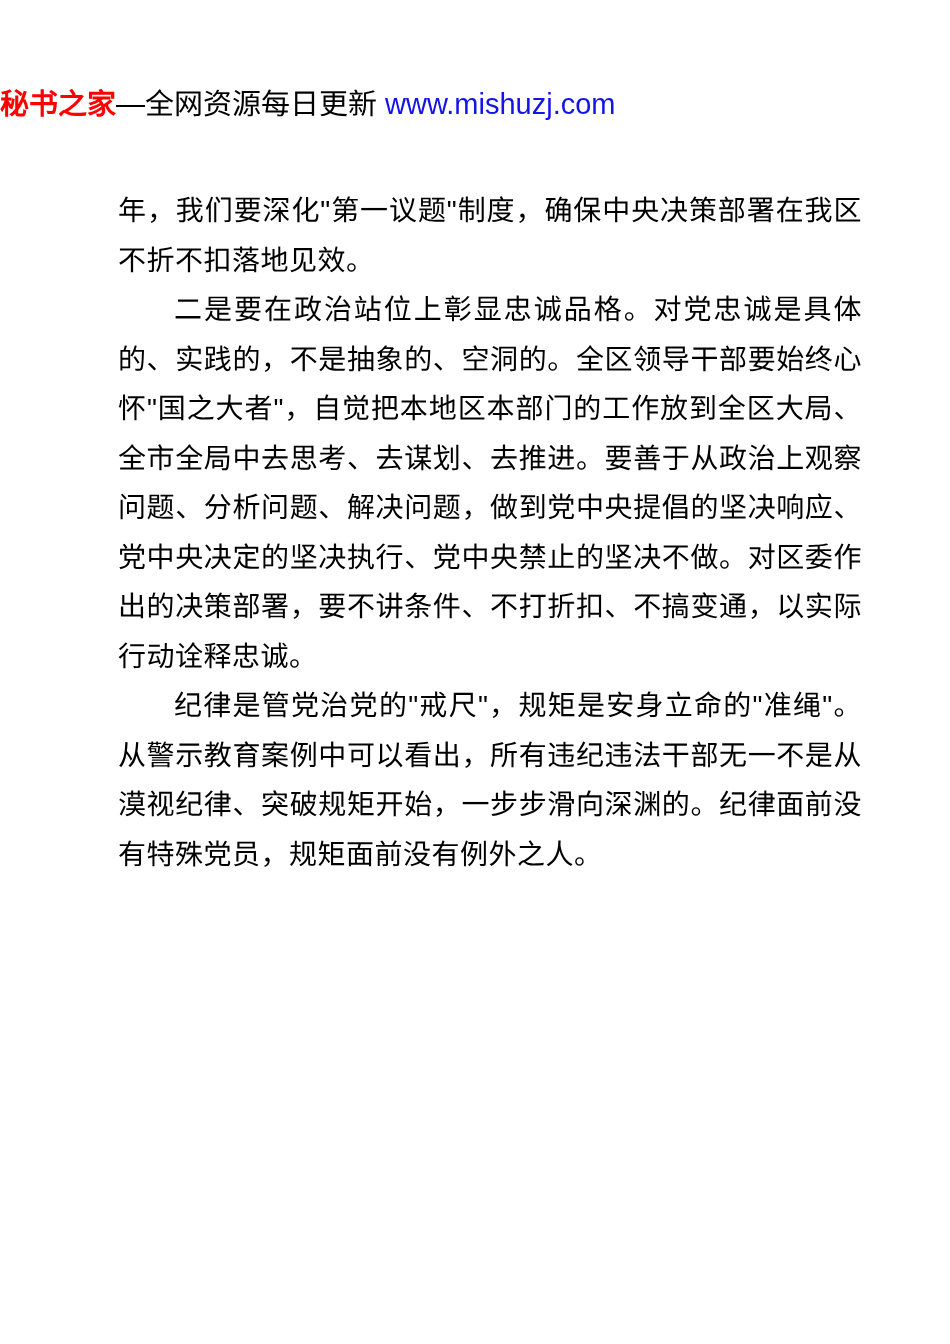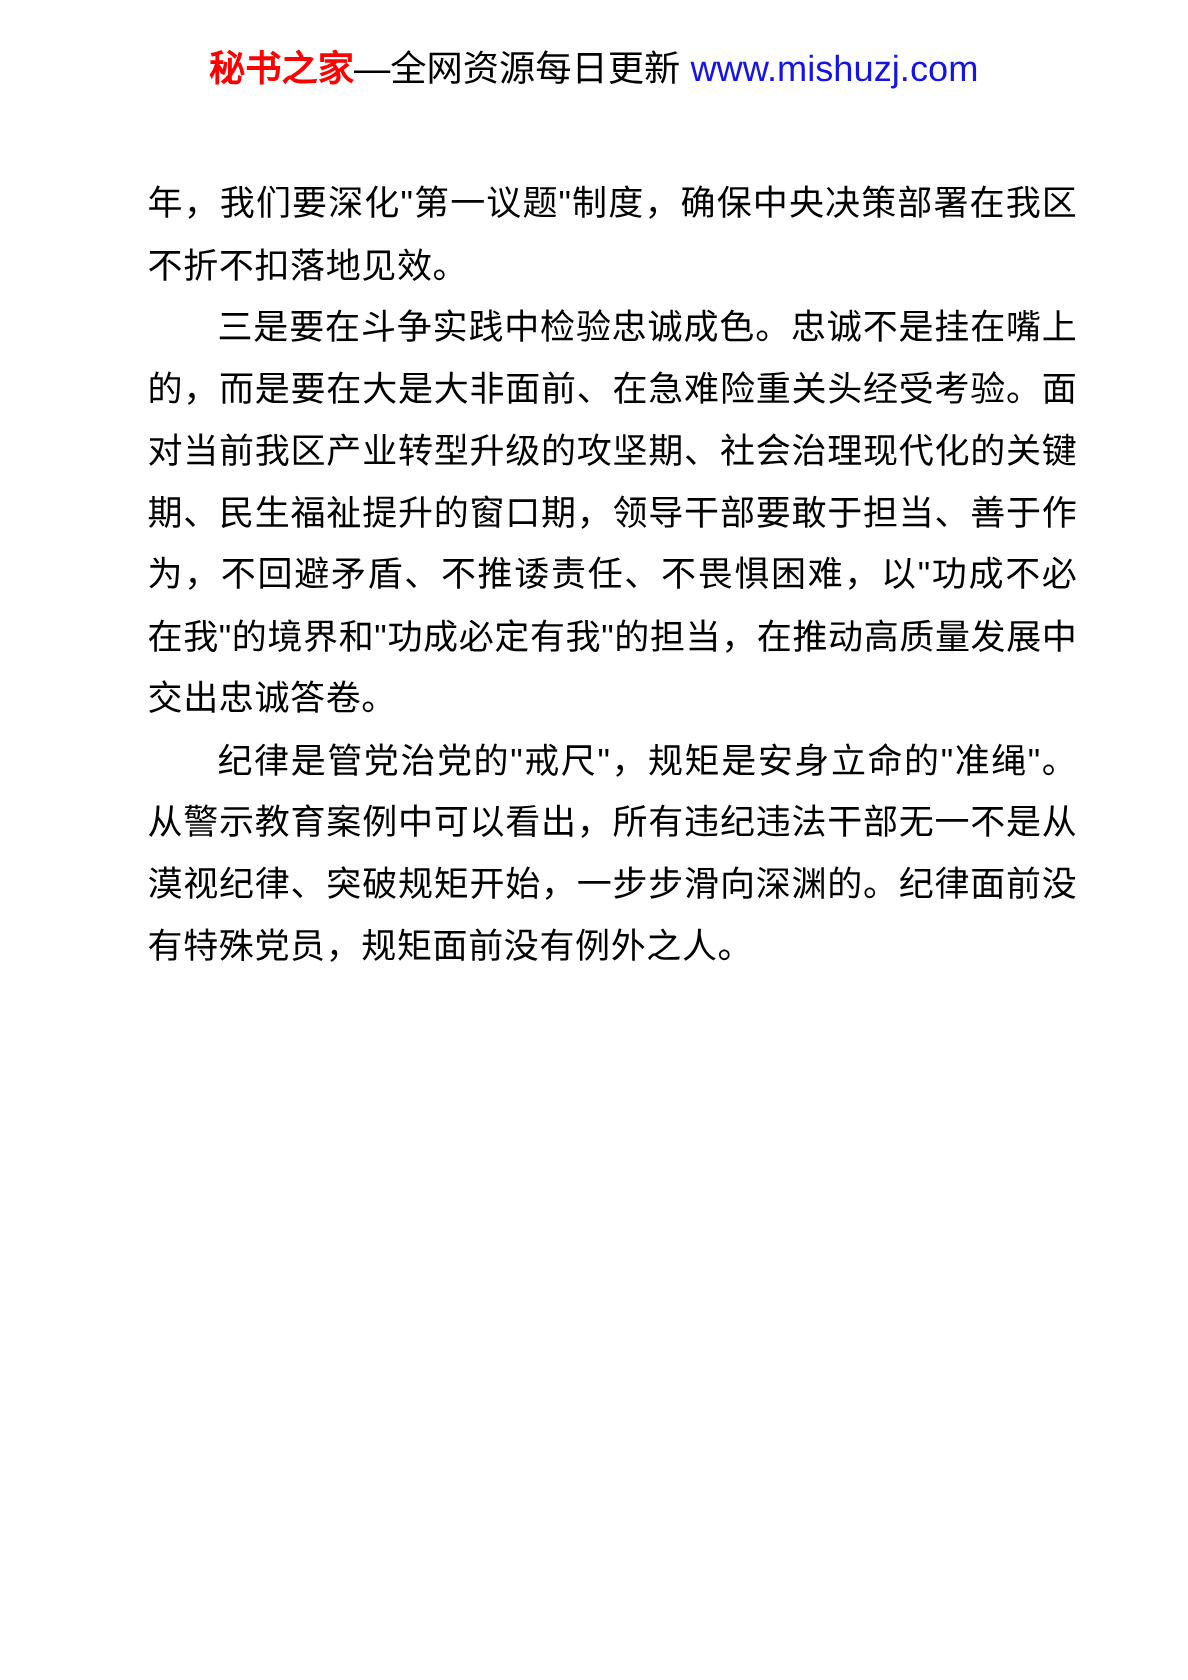--- a/index.html
+++ b/index.html
@@ -11,22 +11,22 @@
   .page {
     position: relative;
     width: 950px;
     height: 1344px;
     background: #ffffff;
     overflow: hidden;
     font-family: "Liberation Sans", sans-serif;
     color: #000000;
   }
   .doc-header {
-    padding-top: 36px;
-    text-align: center;
+    padding-top: 84px;
+    text-align: left;
     font-size: 29px;
     line-height: 40px;
     white-space: nowrap;
   }
   .site-name {
     color: #ff0000;
     font-weight: bold;
   }
   .site-tagline {
     color: #000000;
@@ -63,17 +63,17 @@
 
 <div class="page">
 
   <div class="doc-header">
     <span class="site-name" style="color: rgb(255, 0, 0);">秘书之家</span><span class="site-tagline" style="color: rgb(0, 0, 0);">—全网资源每日更新 </span><span class="site-url" style="color: rgb(20, 20, 230);">www.mishuzj.com</span>
   </div>
 
   <div class="doc-body">
 
   <p class="para"><span class="regular">年，我们要深化"</span><span class="bold">第一</span><span class="regular">议题"制度，确保中央决策部署在我区不折不扣落地见效。</span></p>
-      <p class="para indent"><span class="bold">三是</span><span class="regular">要在斗争实践中检验忠诚成色。忠诚不是挂在嘴上的，而是要在大是大非面前、在急难险重关头经受考验。面对当前我区产业转型升级的攻坚期、社会治理现代化的关键期、民生福祉提升的窗口期，领导干部要敢于担当、善于作为，不回避矛盾、不推诿责任、不畏惧困难，以"功成不必在我"的境界和"功成必定有我"的担当，在推动高质量发展中交出忠诚答卷。</span></p>
+      <p class="para indent"><span class="bold">二是</span><span class="regular">要在政治站位上彰显忠诚品格。对党忠诚是具体的、实践的，不是抽象的、空洞的。全区领导干部要始终心怀"国之大者"，自觉把本地区本部门的工作放到全区大局、全市全局中去思考、去谋划、去推进。要善于从政治上观察问题、分析问题、解决问题，做到党中央提倡的坚决响应、党中央决定的坚决执行、党中央禁止的坚决不做。对区委作出的决策部署，要不讲条件、不打折扣、不搞变通，以实际行动诠释忠诚。</span></p>
       <p class="para indent"><span class="regular">纪律是管党治党的"戒尺"，规矩是安身立命的"准绳"。从警示教育案例中可以看出，所有违纪违法干部无一不是从漠视纪律、突破规矩开始，一步步滑向深渊的。纪律面前没有特殊党员，规矩面前没有例外之人。</span></p>
     </div>
 
 </div>
 
 </body></html>

